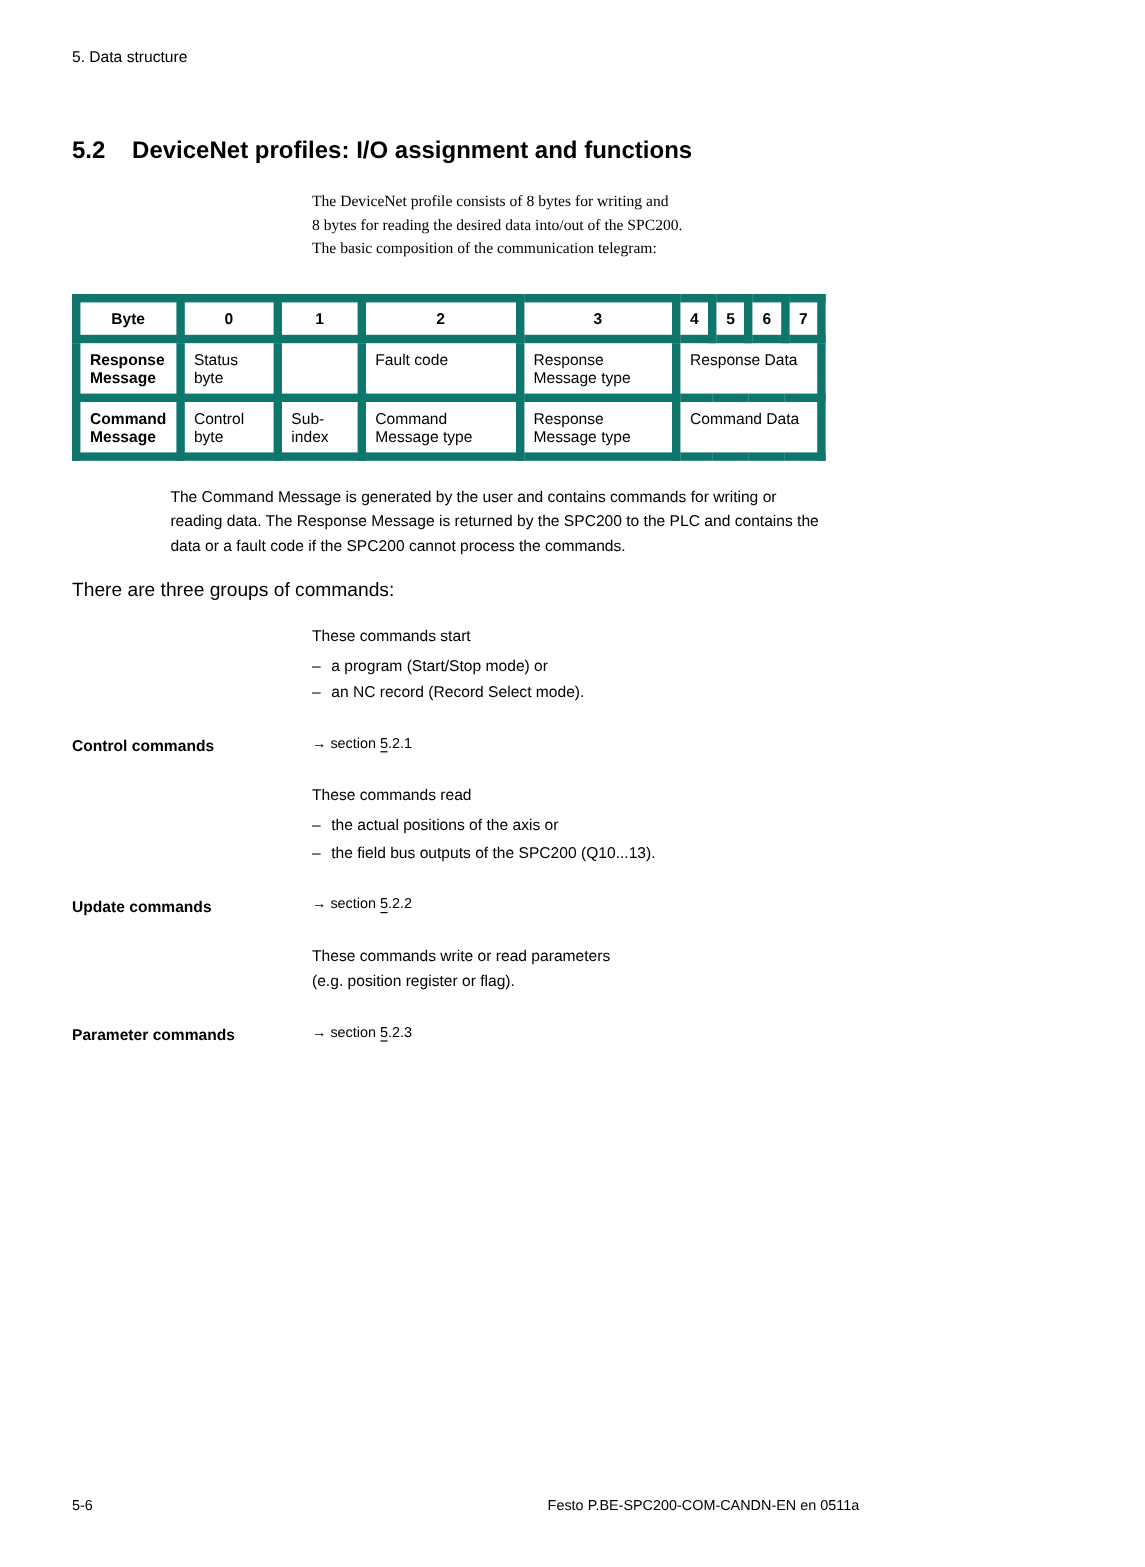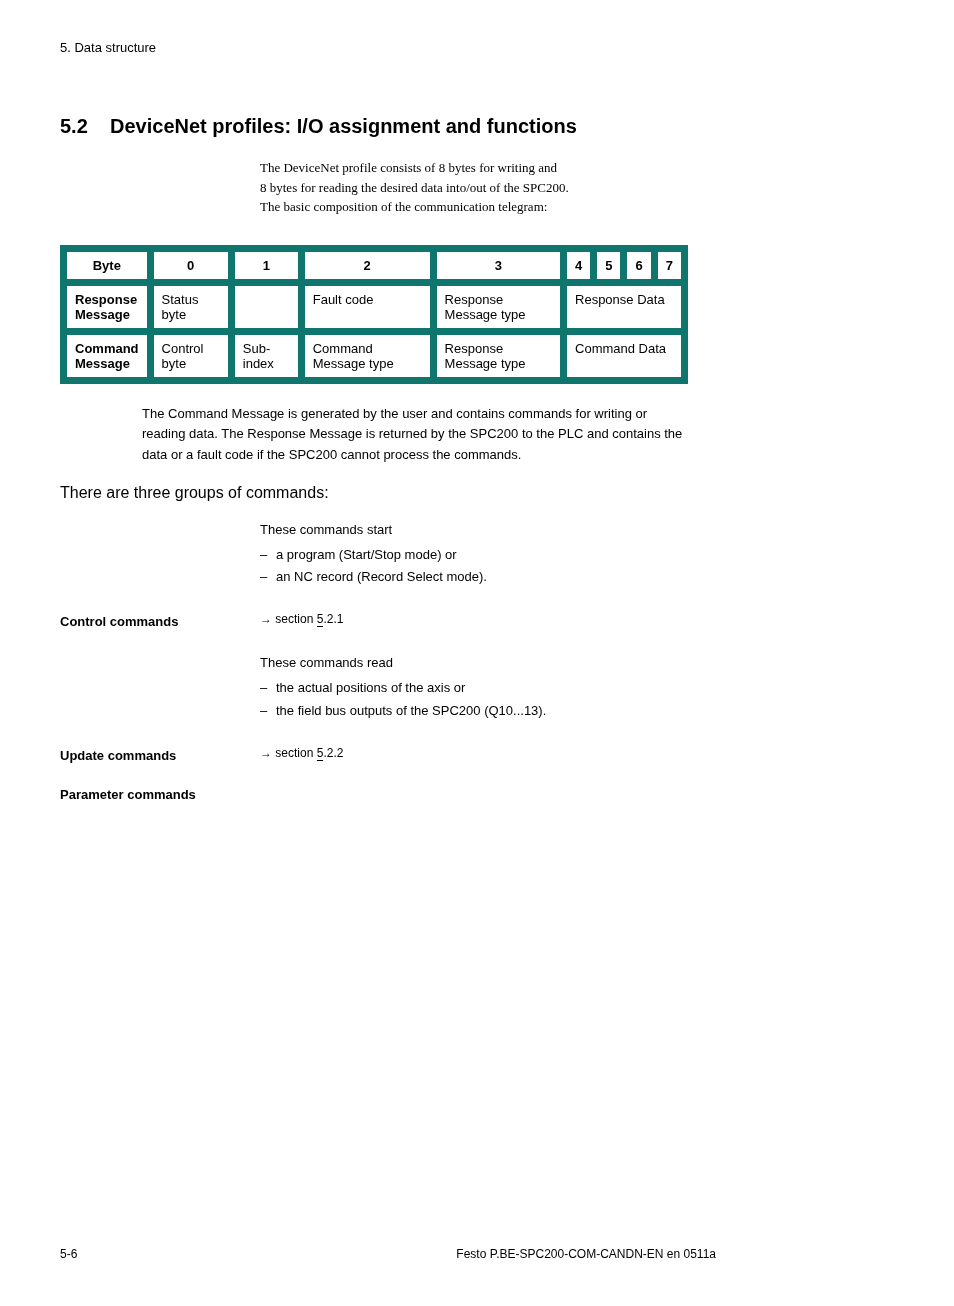--- a/index.html
+++ b/index.html
@@ -224,20 +224,28 @@
         <li>the field bus outputs of the SPC200 (Q10...13).</li>
       </ul>
       <div class="section-ref">
         <span>→ section </span><a class="link-style" href="#">5</a><span>.2.2</span>
       </div>
     </div>
   </div>
 
   <div class="command-section">
     <div class="command-label">Parameter commands</div>
+    <div class="command-content">
+      <div>
+        These commands write or read parameters<br>(e.g. position register or flag).
+      </div>
+      <div class="section-ref">
+        <span>→ section </span><a class="link-style" href="#">5</a><span>.2.3</span>
+      </div>
+    </div>
   </div>
 
   <div class="page-footer">
     <span>5-6</span>
     <span>Festo  P.BE-SPC200-COM-CANDN-EN  en 0511a</span>
   </div>
 
 </div>
 
 </body></html>

